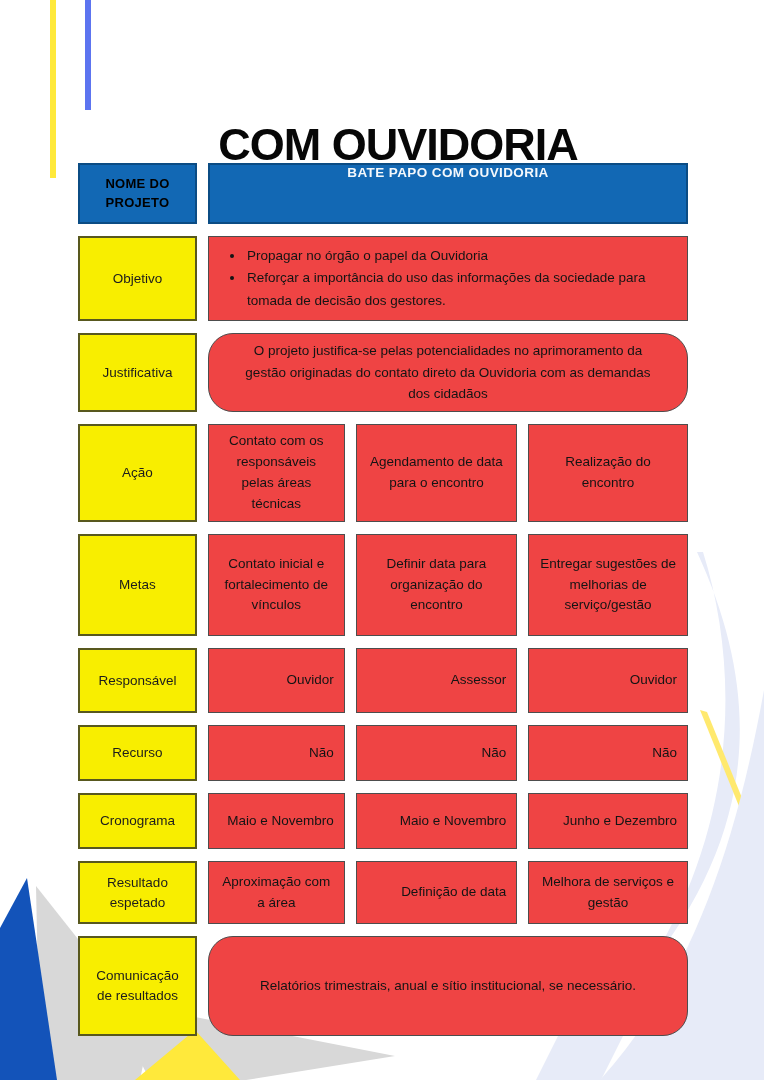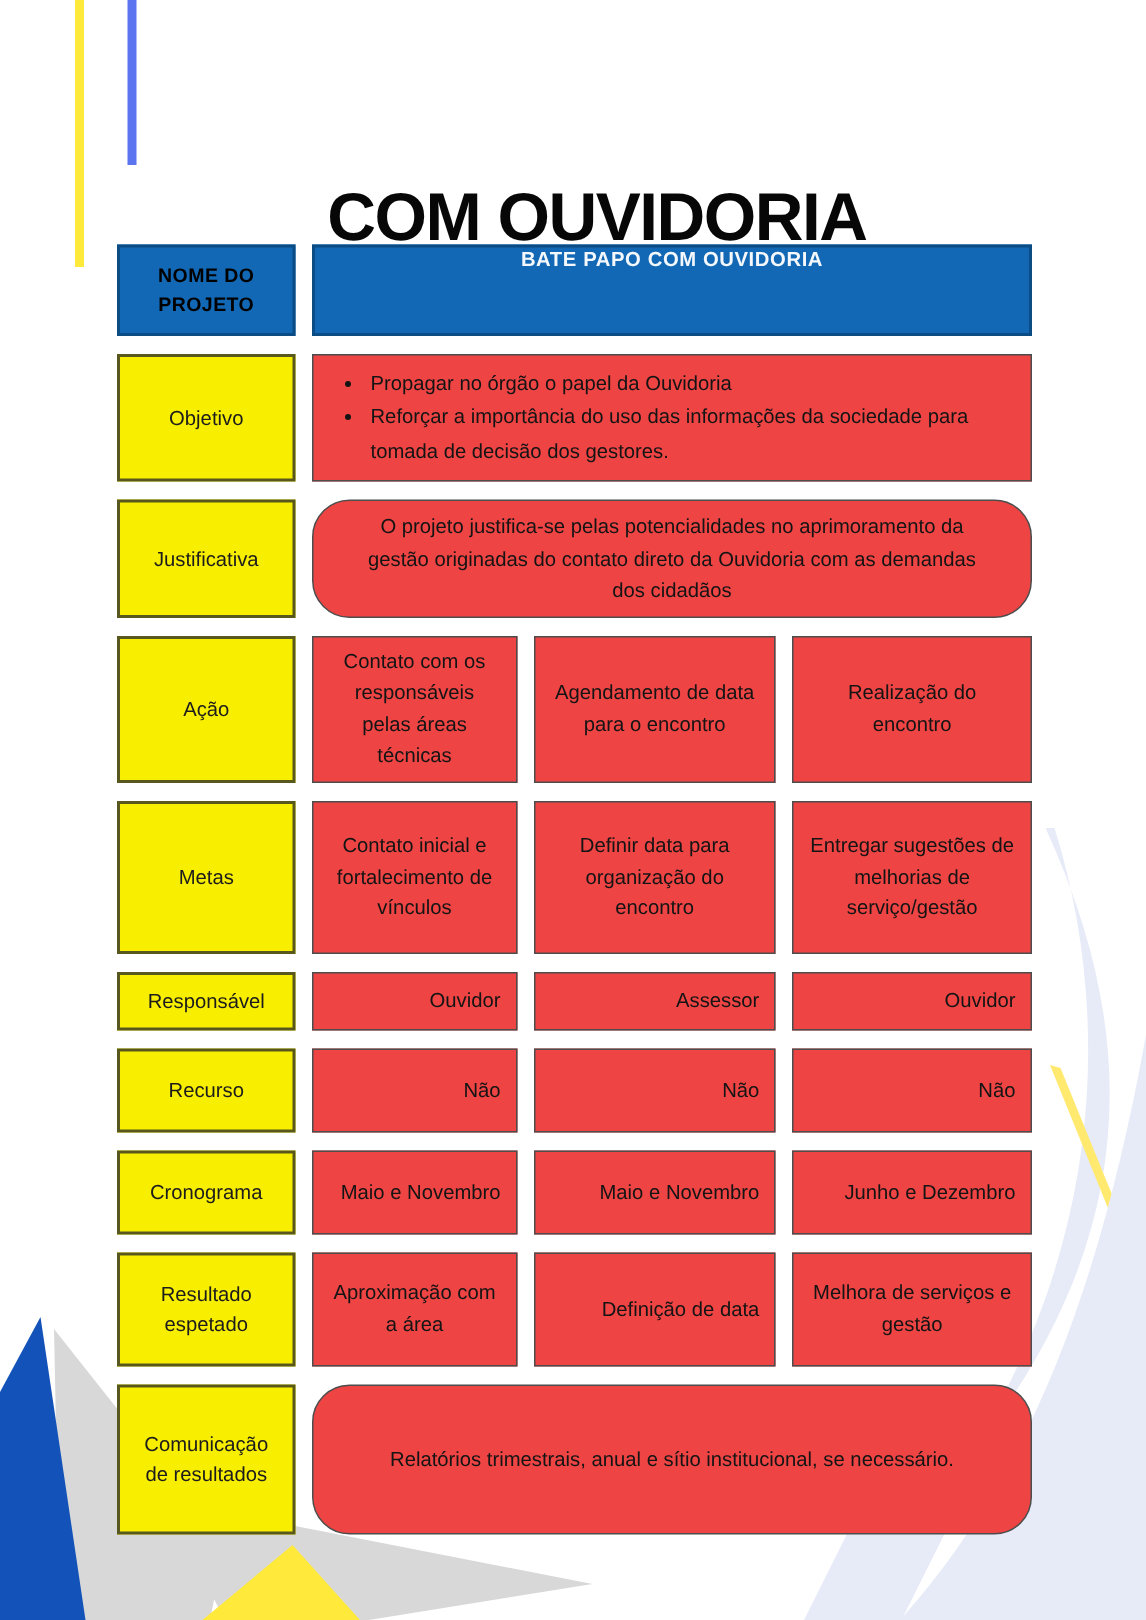--- a/index.html
+++ b/index.html
@@ -121,21 +121,21 @@
               <span>Contato inicial e fortalecimento de vínculos</span>
             </div>
             <div class="box cell c1">
               <span>Definir data para organização do encontro</span>
             </div>
             <div class="box cell c2">
               <span>Entregar sugestões de melhorias de serviço/gestão</span>
             </div>
           </div>
         </div>
-        <div class="row" style="height: 39px;">
+        <div class="row" style="height: 65px;">
           <div class="label-cell">Responsável</div>
           <div class="content cols">
             <div class="box cell c0">
               <span>Ouvidor</span>
             </div>
             <div class="box cell c1">
               <span>Assessor</span>
             </div>
             <div class="box cell c2">
               <span>Ouvidor</span>
@@ -163,21 +163,21 @@
               <span>Maio e Novembro</span>
             </div>
             <div class="box cell c1">
               <span>Maio e Novembro</span>
             </div>
             <div class="box cell c2">
               <span>Junho e Dezembro</span>
             </div>
           </div>
         </div>
-        <div class="row" style="height: 76px;">
+        <div class="row" style="height: 63px;">
           <div class="label-cell">Resultado espetado</div>
           <div class="content cols">
             <div class="box cell c0">
               <span>Aproximação com a área</span>
             </div>
             <div class="box cell c1">
               <span>Definição de data</span>
             </div>
             <div class="box cell c2">
               <span>Melhora de serviços e gestão</span>

